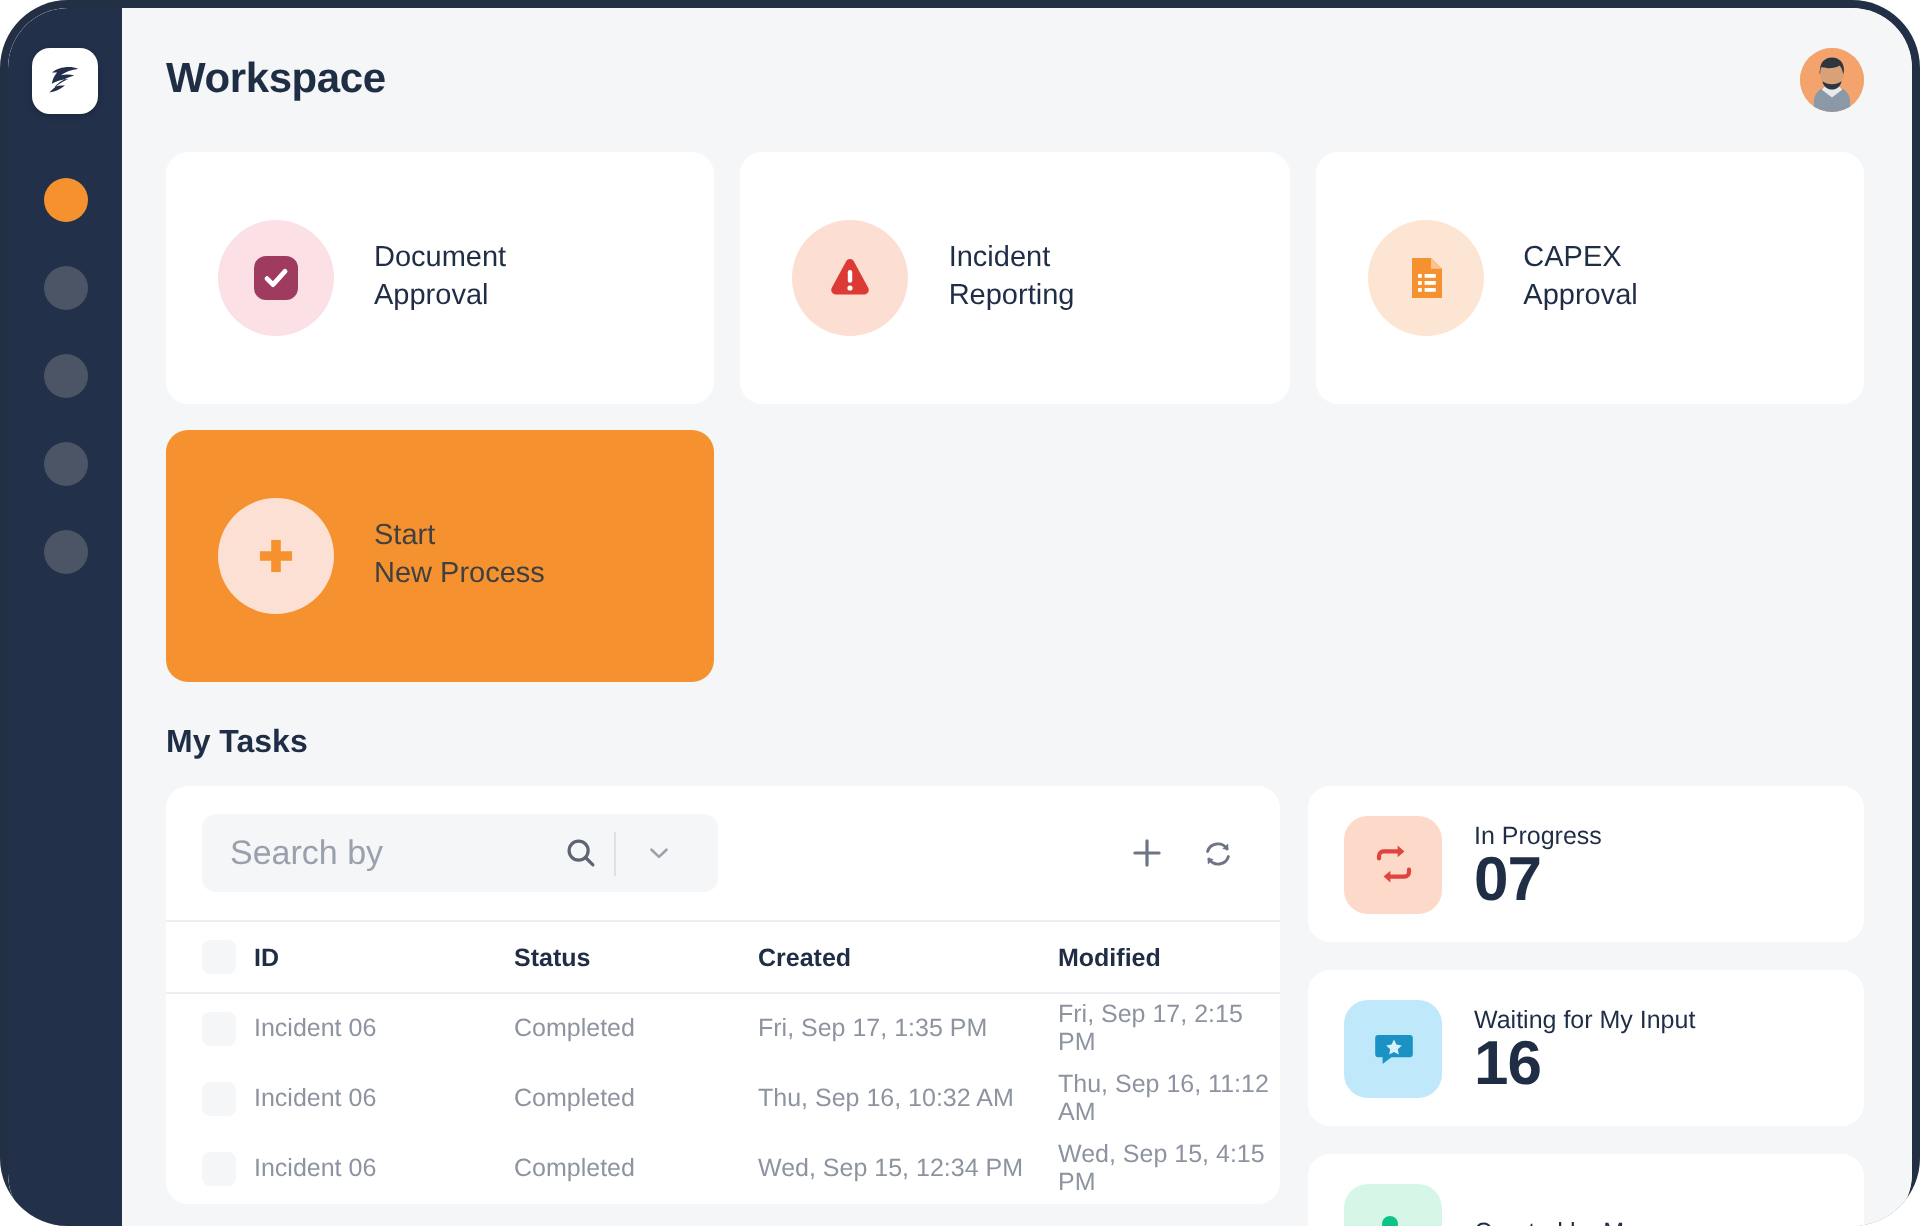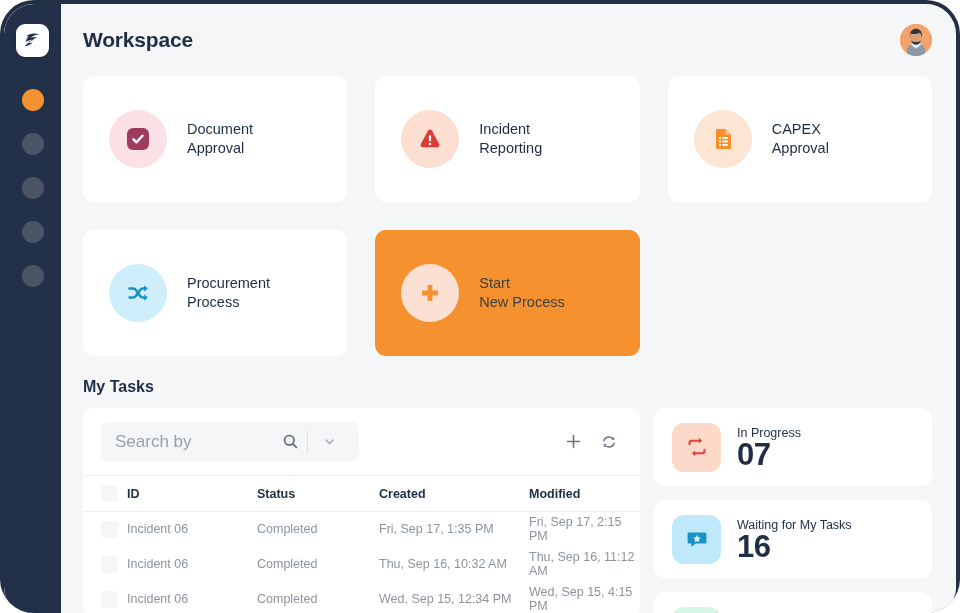--- a/index.html
+++ b/index.html
@@ -91,21 +91,21 @@
     cursor: pointer;
     background: #f2a06a;
   }
   .avatar svg { display: block; }
 
   
   .cards {
     padding: 0 24px 0 22px;
     display: grid;
     grid-template-columns: repeat(3, 1fr);
-    gap: 28px;
+    gap: 13px;
   }
   .pcard {
     background: #ffffff;
     border-radius: 11px;
     height: 126px;
     display: flex;
     align-items: center;
     padding-left: 26px;
     gap: 20px;
     cursor: pointer;
@@ -337,34 +337,20 @@
             <rect x="11" y="16.5" width="1.9" height="1.9" fill="#fff"></rect>
             <rect x="14.3" y="16.5" width="5.6" height="1.9" fill="#fff"></rect>
             <rect x="11" y="20" width="1.9" height="1.9" fill="#fff"></rect>
             <rect x="14.3" y="20" width="5.6" height="1.9" fill="#fff"></rect>
           </svg>
         </div>
         <div class="pc-label">CAPEX
 Approval</div>
       </div>
 
-      <div class="pcard">
-        <div class="pc-icon" style="background:#cfeefb">
-          <svg width="30" height="30" viewBox="0 0 30 30">
-            <g stroke="#1a93c4" stroke-width="2.6" fill="none" stroke-linecap="round">
-              <path d="M6.5 10.5h3.6c1.3 0 2.2.7 3 1.8l3.8 5.4c.8 1.1 1.7 1.8 3 1.8h2.9"></path>
-              <path d="M6.5 19.5h3.6c1.3 0 2.2-.7 3-1.8l3.8-5.4c.8-1.1 1.7-1.8 3-1.8h2.9"></path>
-            </g>
-            <path d="M21.2 7.2l3.4 3.3-3.4 3.3z" fill="#1a93c4"></path>
-            <path d="M21.2 16.2l3.4 3.3-3.4 3.3z" fill="#1a93c4"></path>
-          </svg>
-        </div>
-        <div class="pc-label">Procurement
-Process</div>
-      </div>
 
 
       <div class="pcard accent">
         <div class="pc-icon" style="background:#fde0d4">
           <svg width="30" height="30" viewBox="0 0 30 30">
             <path d="M12.6 7h4.8v5.6H23v4.8h-5.6V23h-4.8v-5.6H7v-4.8h5.6z" fill="#f5922f"></path>
           </svg>
         </div>
         <div class="pc-label">Start
 New Process</div>
@@ -471,21 +457,21 @@
         </div>
 
         <div class="scard">
           <div class="sc-icon" style="background:#bfe9fb">
             <svg width="26" height="26" viewBox="0 0 26 26">
               <path d="M5 6.5h16c.8 0 1.4.6 1.4 1.4v8.3c0 .8-.6 1.4-1.4 1.4h-9.3L7.3 21v-3.4H5c-.8 0-1.4-.6-1.4-1.4V7.9c0-.8.6-1.4 1.4-1.4z" fill="#1a93c4"></path>
               <path d="M13 8.8l1.2 2.5 2.7.4-2 1.9.5 2.7-2.4-1.3-2.4 1.3.5-2.7-2-1.9 2.7-.4z" fill="#d8f0fb"></path>
             </svg>
           </div>
           <div>
-            <div class="sc-label">Waiting for My Tasks</div>
+            <div class="sc-label">Waiting for My Input</div>
             <div class="sc-value">16</div>
           </div>
         </div>
 
         <div class="scard">
           <div class="sc-icon" style="background:#d6f7e8">
             <svg width="26" height="26" viewBox="0 0 26 26">
               <circle cx="11" cy="9" r="4" fill="#0ec387"></circle>
               <path d="M11 15c-4 0-7 2.3-7 5.2V22h14v-1.8c0-2.9-3-5.2-7-5.2z" fill="#0ec387"></path>
             </svg>

